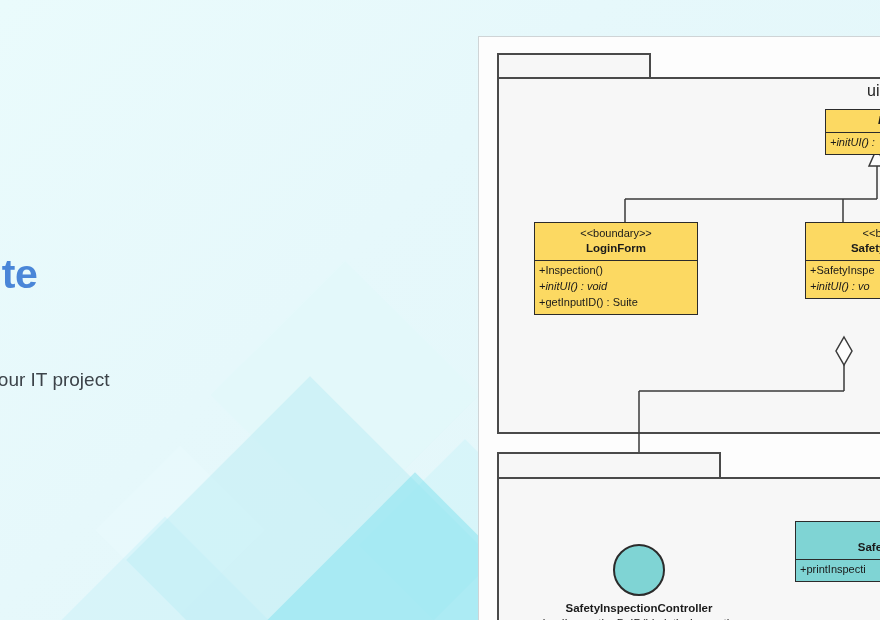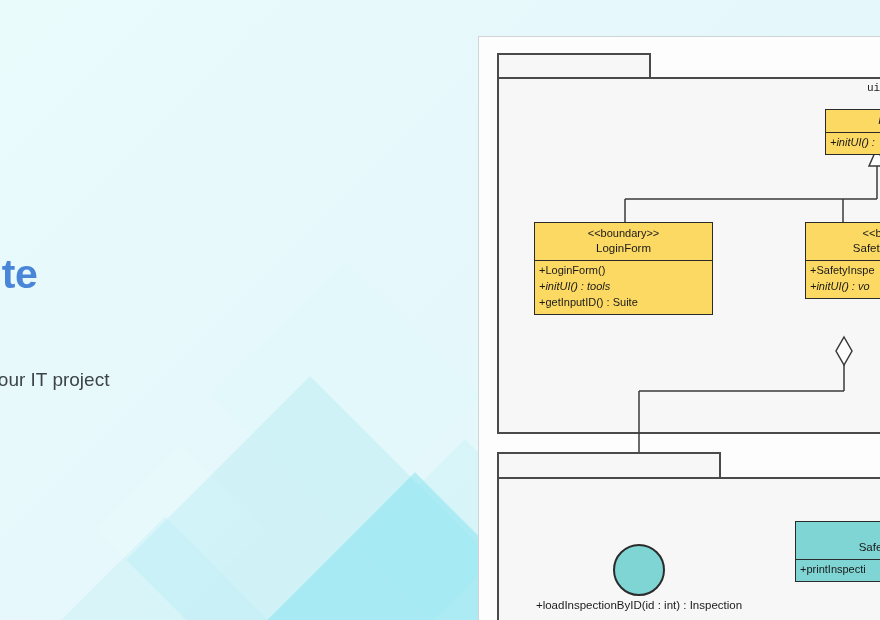--- a/index.html
+++ b/index.html
@@ -36,33 +36,33 @@
   }
 
   
   .diagram{
     position:absolute;left:478px;top:36px;width:500px;height:600px;
     background:#fdfdfd;border:1px solid #cfd4d6;overflow:hidden;
   }
   .pkg{position:absolute;background:#f7f7f7;border:2px solid #4a4a4a;}
   .pkg-tab{position:absolute;background:#f7f7f7;border:2px solid #4a4a4a;}
   .pkg-label{
-    position:absolute;font-size:11px;color:#222;font-family:Liberation Mono, monospace;
+    position:absolute;font-size:16px;color:#222;font-family:Liberation Sans, sans-serif;
   }
 
   
   .cls{position:absolute;border:1.6px solid #2b2b2b;box-sizing:border-box;}
   .cls.yellow{background:#fcd962;}
   .cls.teal{background:#7fd4d4;}
   .cls-head{
     padding:3px 6px 4px;text-align:center;border-bottom:1.6px solid #2b2b2b;
     font-size:11px;color:#1a1a1a;line-height:1.32;
   }
   .stereo{display:block;font-size:11px;font-weight:normal;}
-  .cname{display:block;font-weight:normal;font-size:11.5px;}
+  .cname{display:block;font-weight:bold;font-size:11.5px;}
   .cname.abstract{font-style:italic;}
   .cls-ops{padding:2px 4px 3px;font-size:11px;color:#1a1a1a;line-height:1.45;}
   .op{white-space:nowrap;}
   .op.abstract{font-style:italic;}
   svg.overlay{position:absolute;left:0;top:0;width:500px;height:600px;overflow:visible;}
 
   
   .ctrl{position:absolute;text-align:center;}
   .ctrl-circle{
     width:48px;height:48px;border-radius:50%;
@@ -119,48 +119,49 @@
 
     <div class="cls yellow" style="left:346px;top:72px;width:120px;">
       <div class="cls-head">
         <span class="cname abstract">Fo</span>
       </div>
       <div class="cls-ops">
         <div class="op abstract">+initUI() :</div>
       </div>
     </div>
 
-    <div class="cls yellow" style="left:55px;top:185px;width:179px;">
+    <div class="cls yellow" style="left:55px;top:185px;width:164px;">
       <div class="cls-head">
         <span class="stereo">&lt;&lt;boundary&gt;&gt;</span>
         <span class="cname">LoginForm</span>
       </div>
       <div class="cls-ops">
-        <div class="op">+LoginForm()</div>
-        <div class="op abstract">+initUI() : tools</div>
+        <div class="op">+Inspection()</div>
+        <div class="op abstract">+initUI() : void</div>
         <div class="op">+getInputID() : Suite</div>
       </div>
     </div>
 
     <div class="cls yellow" style="left:326px;top:185px;width:150px;">
       <div class="cls-head">
         <span class="stereo">&lt;&lt;bour</span>
         <span class="cname">SafetyInsp</span>
       </div>
       <div class="cls-ops">
         <div class="op">+SafetyInspe</div>
         <div class="op abstract">+initUI() : vo</div>
       </div>
     </div>
 
     <div class="pkg-tab" style="left:18px;top:415px;width:220px;height:27px;"></div>
     <div class="pkg" style="left:18px;top:440px;width:484px;height:175px;"></div>
 
     <div class="ctrl" style="left:35px;top:507px;width:250px;">
       <div class="ctrl-circle"></div>
+      <div class="ctrl-name">SafetyInspectionController</div>
       <div class="ctrl-op">+loadInspectionByID(id : int) : Inspection</div>
     </div>
 
     <div class="cls teal" style="left:316px;top:484px;width:160px;">
       <div class="cls-head">
         <span class="stereo">&nbsp;</span>
         <span class="cname">Safety</span>
       </div>
       <div class="cls-ops">
         <div class="op">+printInspecti</div>

